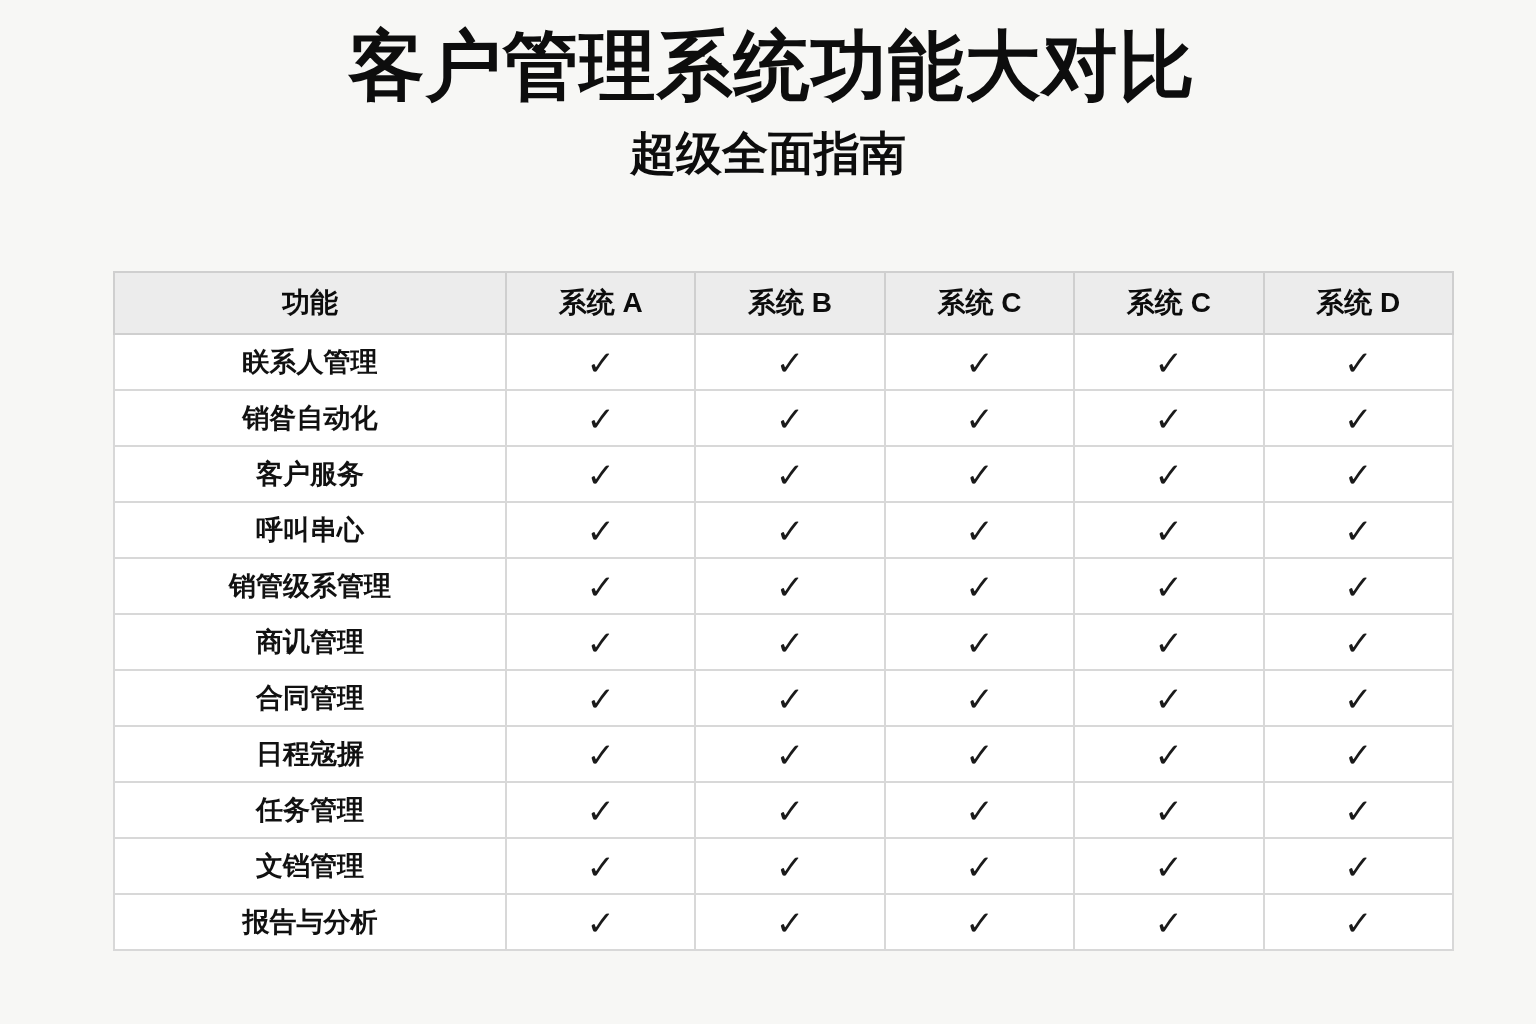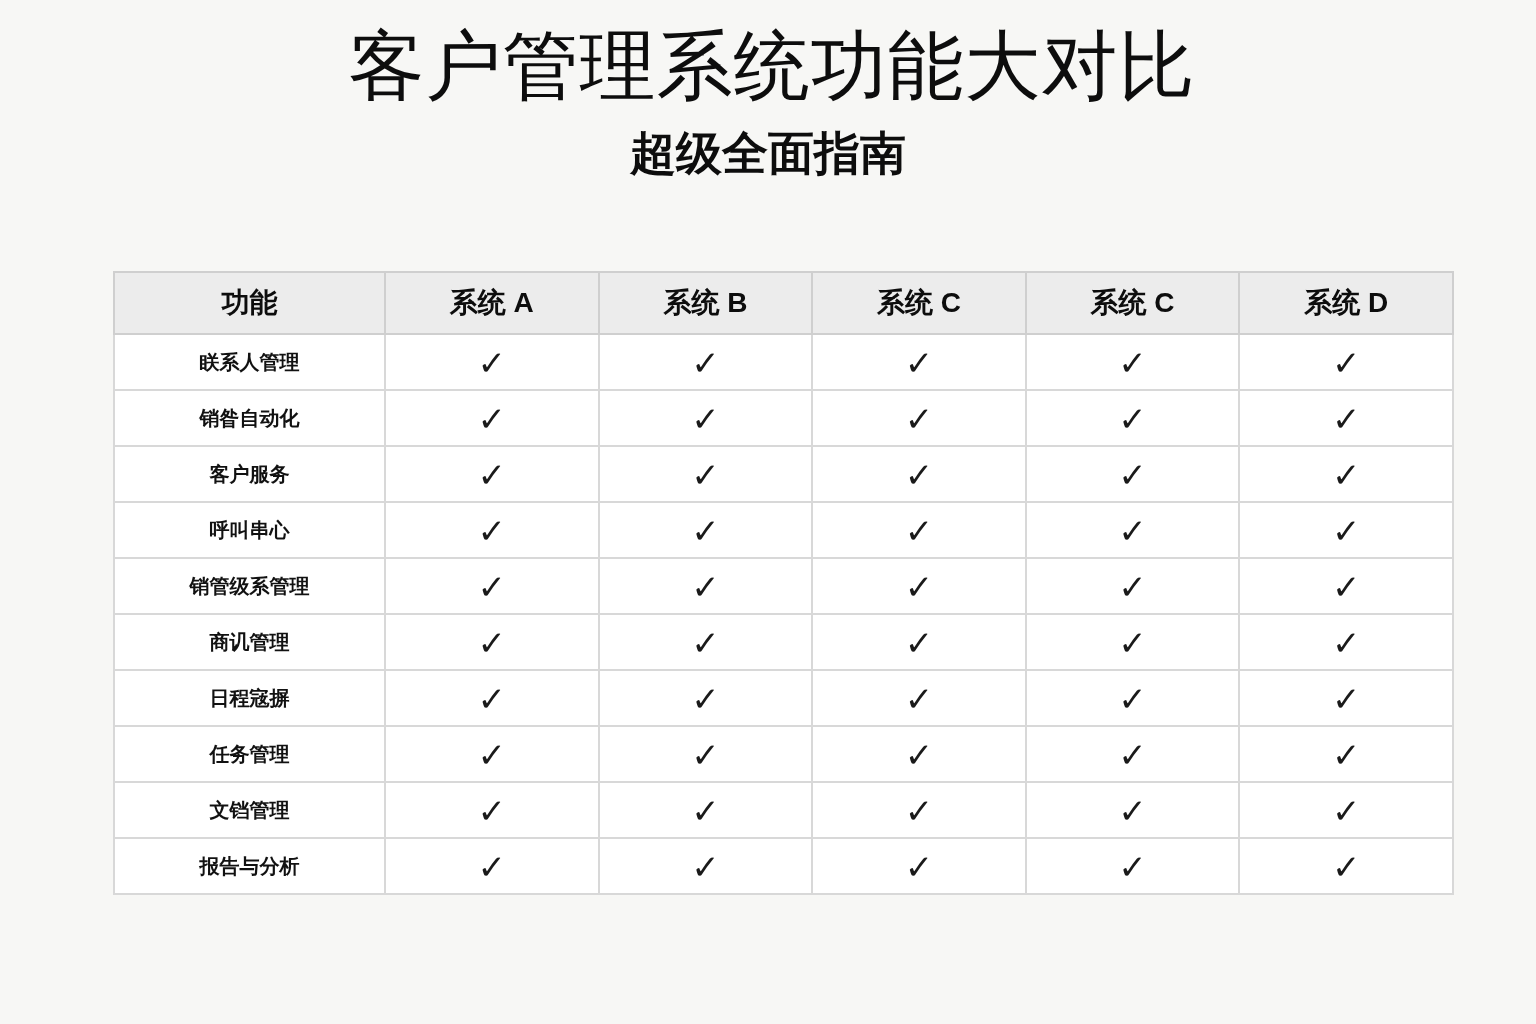--- a/index.html
+++ b/index.html
@@ -18,21 +18,21 @@
   .page {
     position: relative;
     width: 1536px;
     height: 1024px;
     background: #f7f7f5;
     box-sizing: border-box;
   }
   .title {
     text-align: center;
     font-size: 76px;
-    font-weight: 400;
+    font-weight: 700;
     letter-spacing: 1px;
     line-height: 1.0;
     margin: 28px 0 0 0;
     color: #0d0d0d;
     padding-left: 8px;
   }
   .subtitle {
     text-align: center;
     font-size: 46px;
     font-weight: 800;
@@ -61,24 +61,24 @@
   }
   table.compare thead th {
     background: #ececec;
     font-size: 28px;
     font-weight: 800;
     height: 62px;
     color: #0d0d0d;
     border-color: #cfcfcf;
   }
   table.compare thead th.feature-col {
-    width: 271px;
+    width: 392px;
   }
   table.compare tbody td.feature-cell {
-    font-size: 20px;
+    font-size: 27px;
     font-weight: 700;
     color: #111111;
     background: #ffffff;
   }
   table.compare tbody td.mark-cell {
     background: #ffffff;
   }
   .check {
     display: inline-block;
     font-size: 34px;
@@ -156,20 +156,28 @@
           </tr>
           <tr>
             <td class="feature-cell">商讥管理</td>
             <td class="mark-cell"><span class="check">✓</span></td>
             <td class="mark-cell"><span class="check">✓</span></td>
             <td class="mark-cell"><span class="check">✓</span></td>
             <td class="mark-cell"><span class="check">✓</span></td>
             <td class="mark-cell"><span class="check">✓</span></td>
           </tr>
           <tr>
+            <td class="feature-cell">合同管理</td>
+            <td class="mark-cell"><span class="check">✓</span></td>
+            <td class="mark-cell"><span class="check">✓</span></td>
+            <td class="mark-cell"><span class="check">✓</span></td>
+            <td class="mark-cell"><span class="check">✓</span></td>
+            <td class="mark-cell"><span class="check">✓</span></td>
+          </tr>
+          <tr>
             <td class="feature-cell">日程宼摒</td>
             <td class="mark-cell"><span class="check">✓</span></td>
             <td class="mark-cell"><span class="check">✓</span></td>
             <td class="mark-cell"><span class="check">✓</span></td>
             <td class="mark-cell"><span class="check">✓</span></td>
             <td class="mark-cell"><span class="check">✓</span></td>
           </tr>
           <tr>
             <td class="feature-cell">任务管理</td>
             <td class="mark-cell"><span class="check">✓</span></td>

